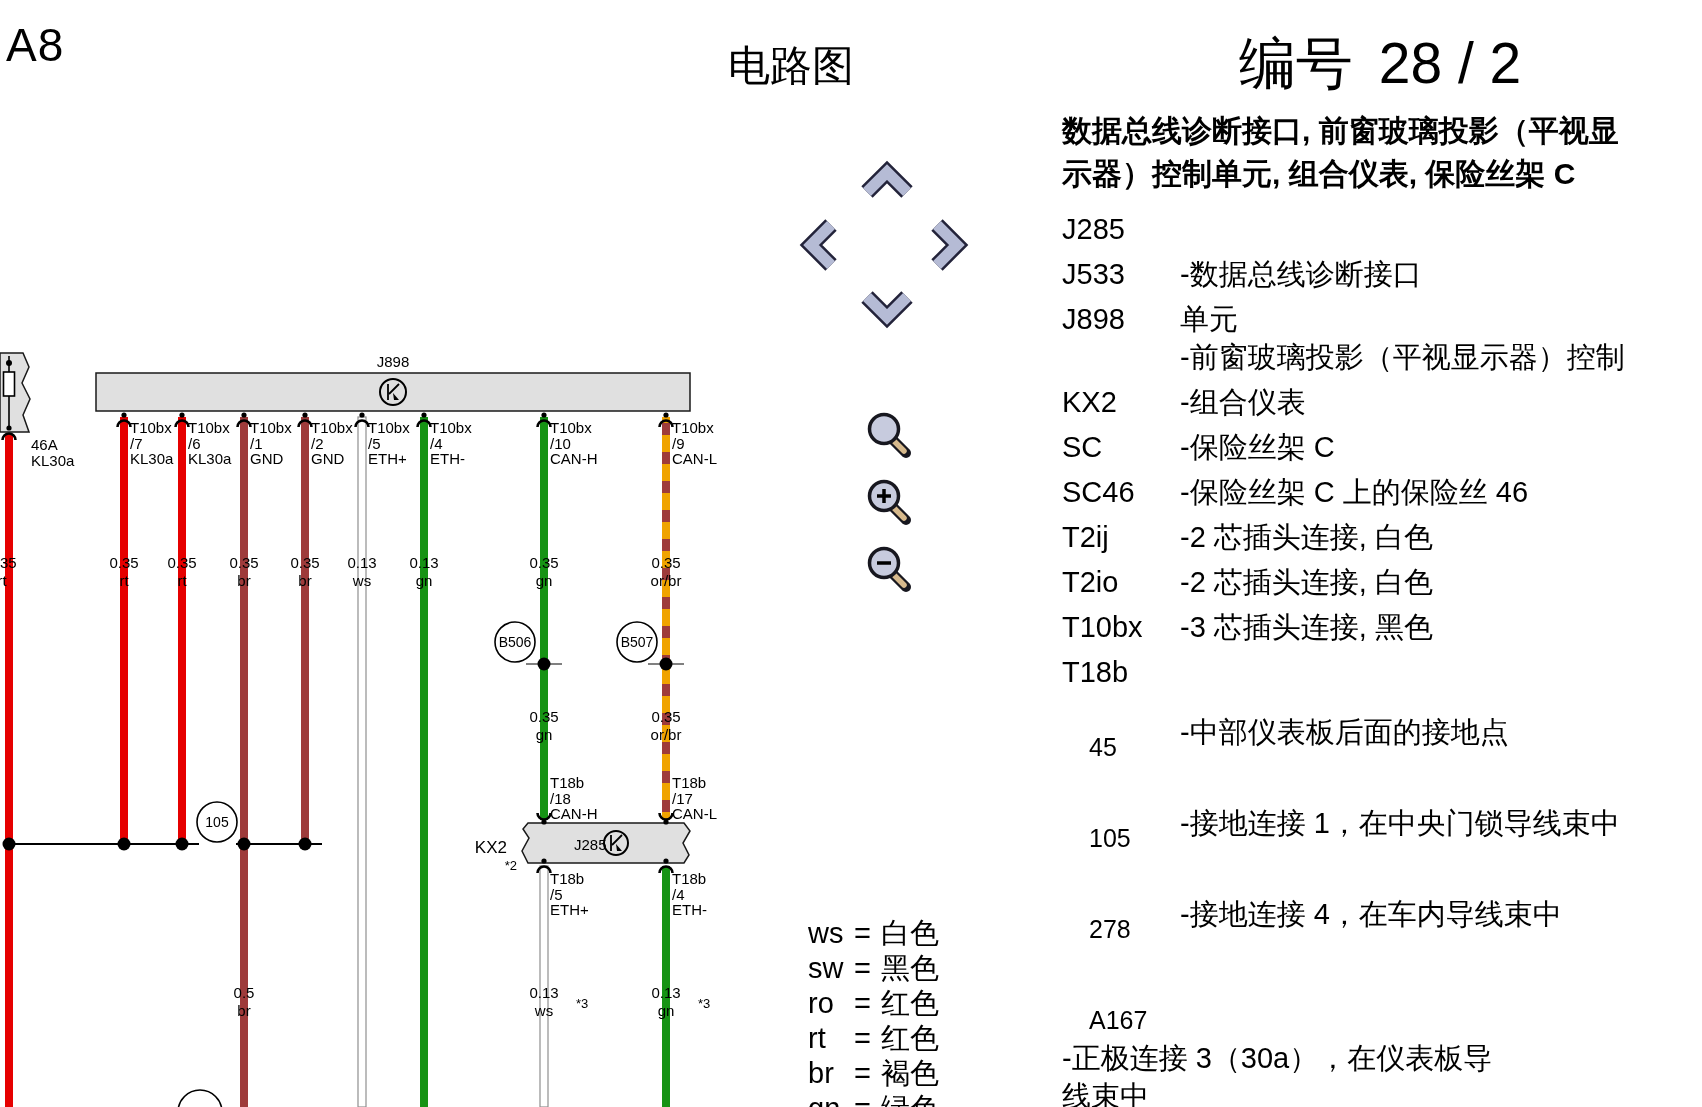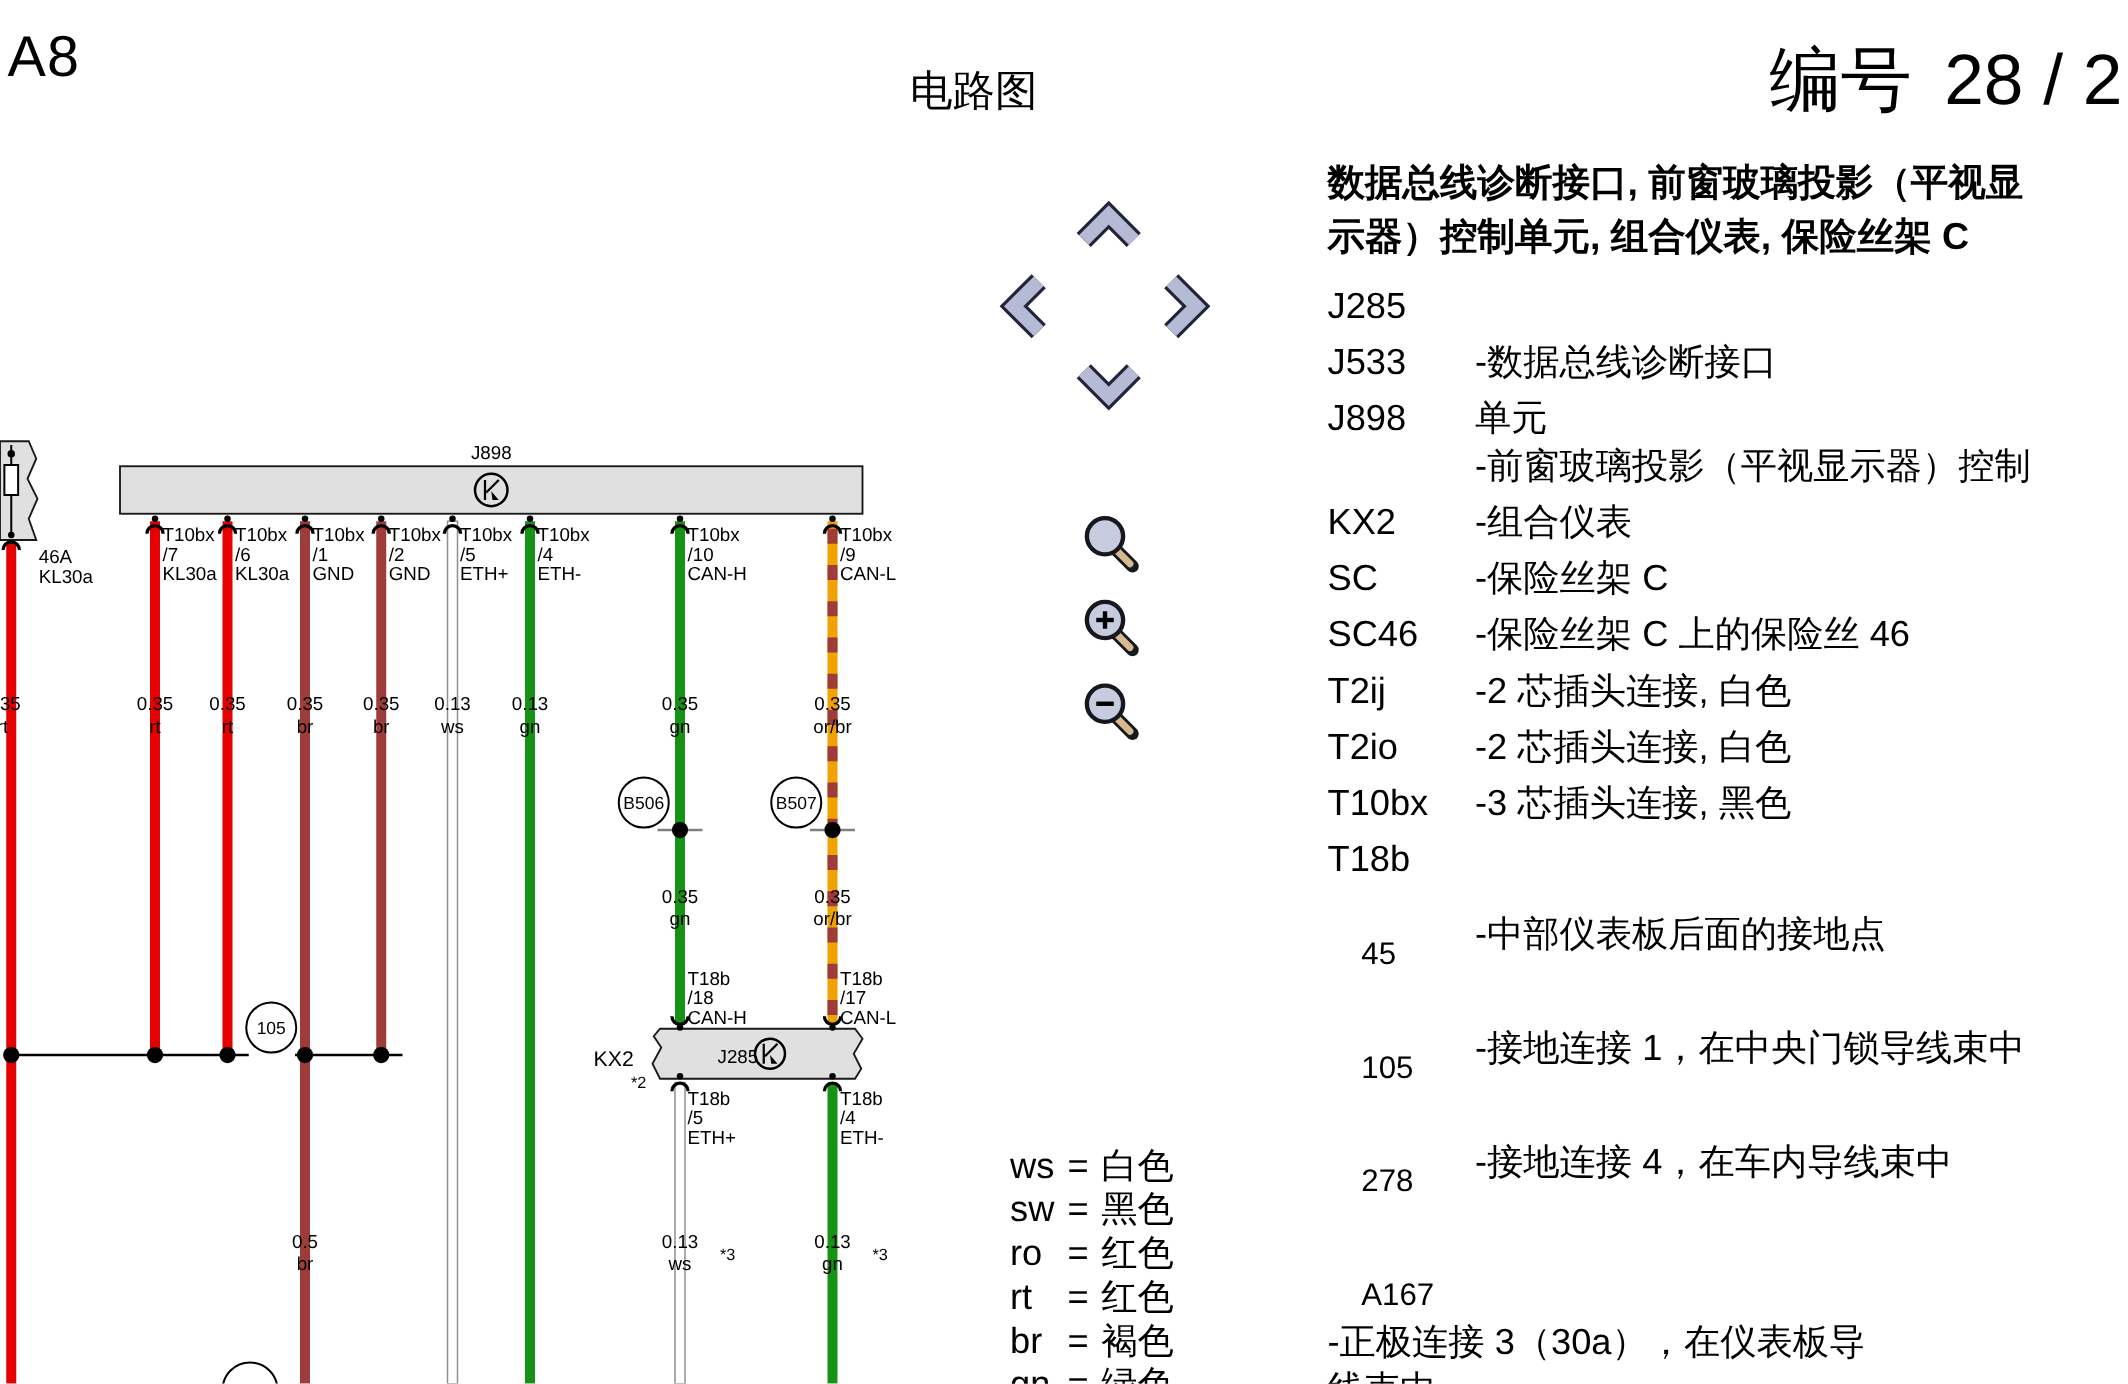--- a/index.html
+++ b/index.html
@@ -3,26 +3,26 @@
 <meta charset="utf-8">
 <style>
   html,body{margin:0;padding:0;}
   body{
     width:1702px;height:1107px;overflow:hidden;position:relative;
     background:#ffffff;color:#000;
     font-family:"Liberation Sans","DejaVu Sans",sans-serif;
   }
   
   .model-title{position:absolute;left:6px;top:18px;font-size:46px;font-weight:400;letter-spacing:1px;}
-  .center-title{position:absolute;left:728px;top:38px;font-size:34px;font-weight:400;margin-top:12px;}
+  .center-title{position:absolute;left:728px;top:38px;font-size:42px;font-weight:400;}
   
   .info-panel{position:absolute;left:1062px;top:26px;width:636px;}
-  .page-label{font-size:57px;font-weight:400;text-align:right;white-space:nowrap;}
+  .page-label{font-size:57px;font-weight:400;text-align:center;white-space:nowrap;}
   .page-label .num{margin-left:26px;}
-  .panel-title{margin-top:22px;font-size:30px;font-weight:700;line-height:43px;}
+  .panel-title{margin-top:6px;font-size:30px;font-weight:700;line-height:43px;}
   .legend-list{margin-top:15px;}
   .entry{display:flex;margin-bottom:7px;font-size:29px;line-height:38px;}
   .entry .id{width:118px;flex:none;}
   .entry.connection .id{font-size:25px;padding-left:27px;width:91px;padding-top:15px;}
   .entry .desc{flex:1;}
   
   .color-legend{position:absolute;left:808px;top:916px;font-size:29px;line-height:35px;}
   .color-row{display:flex;white-space:nowrap;}
   .color-row .code{width:46px;}
   .color-row .eq{width:27px;}

